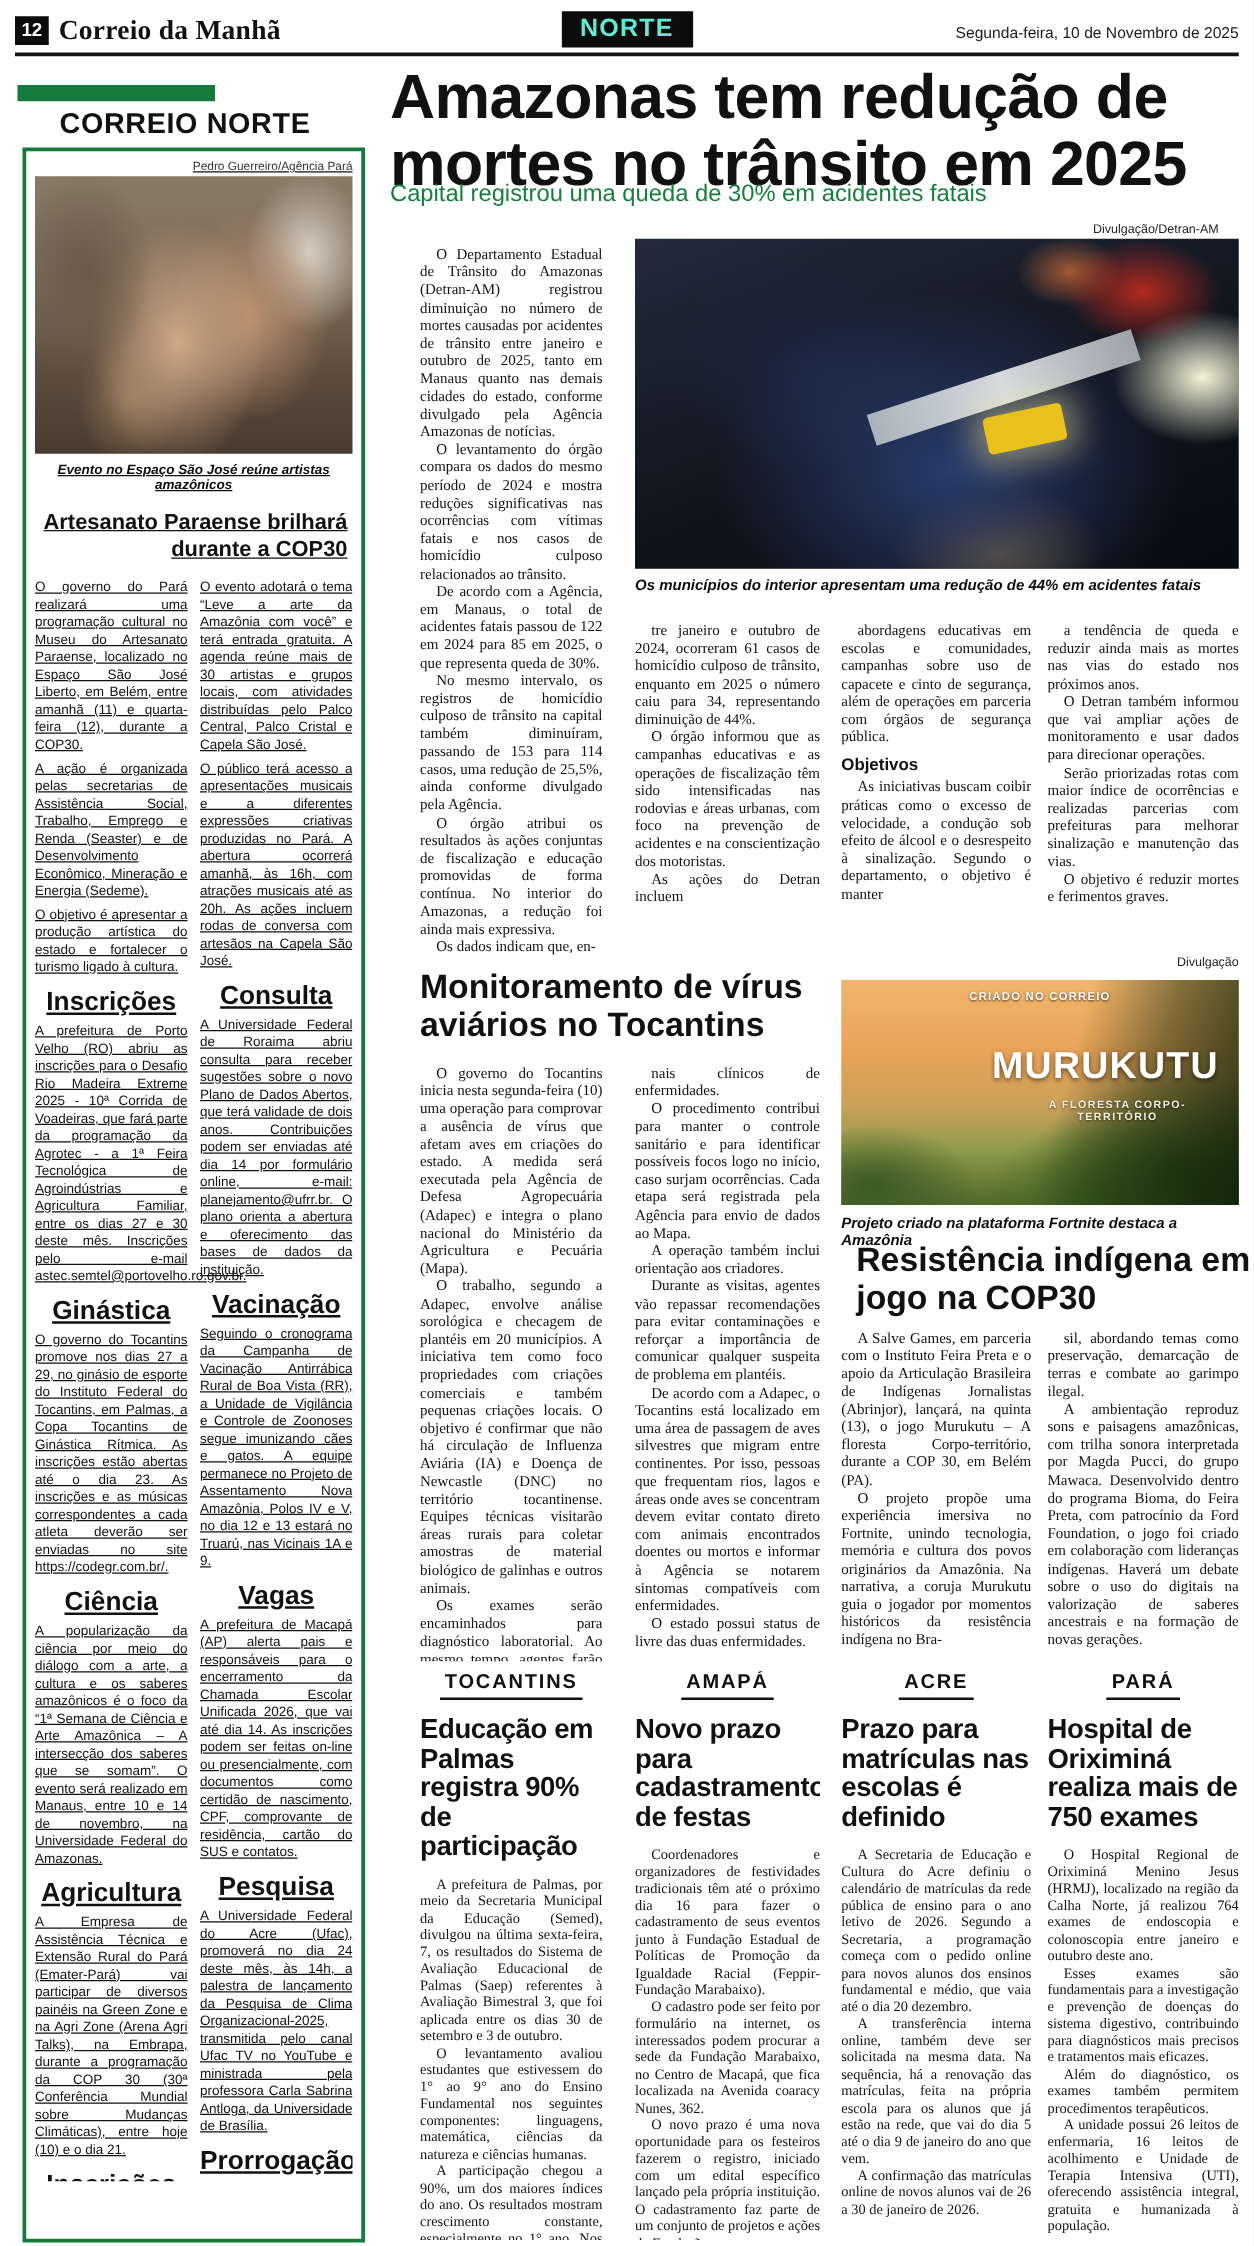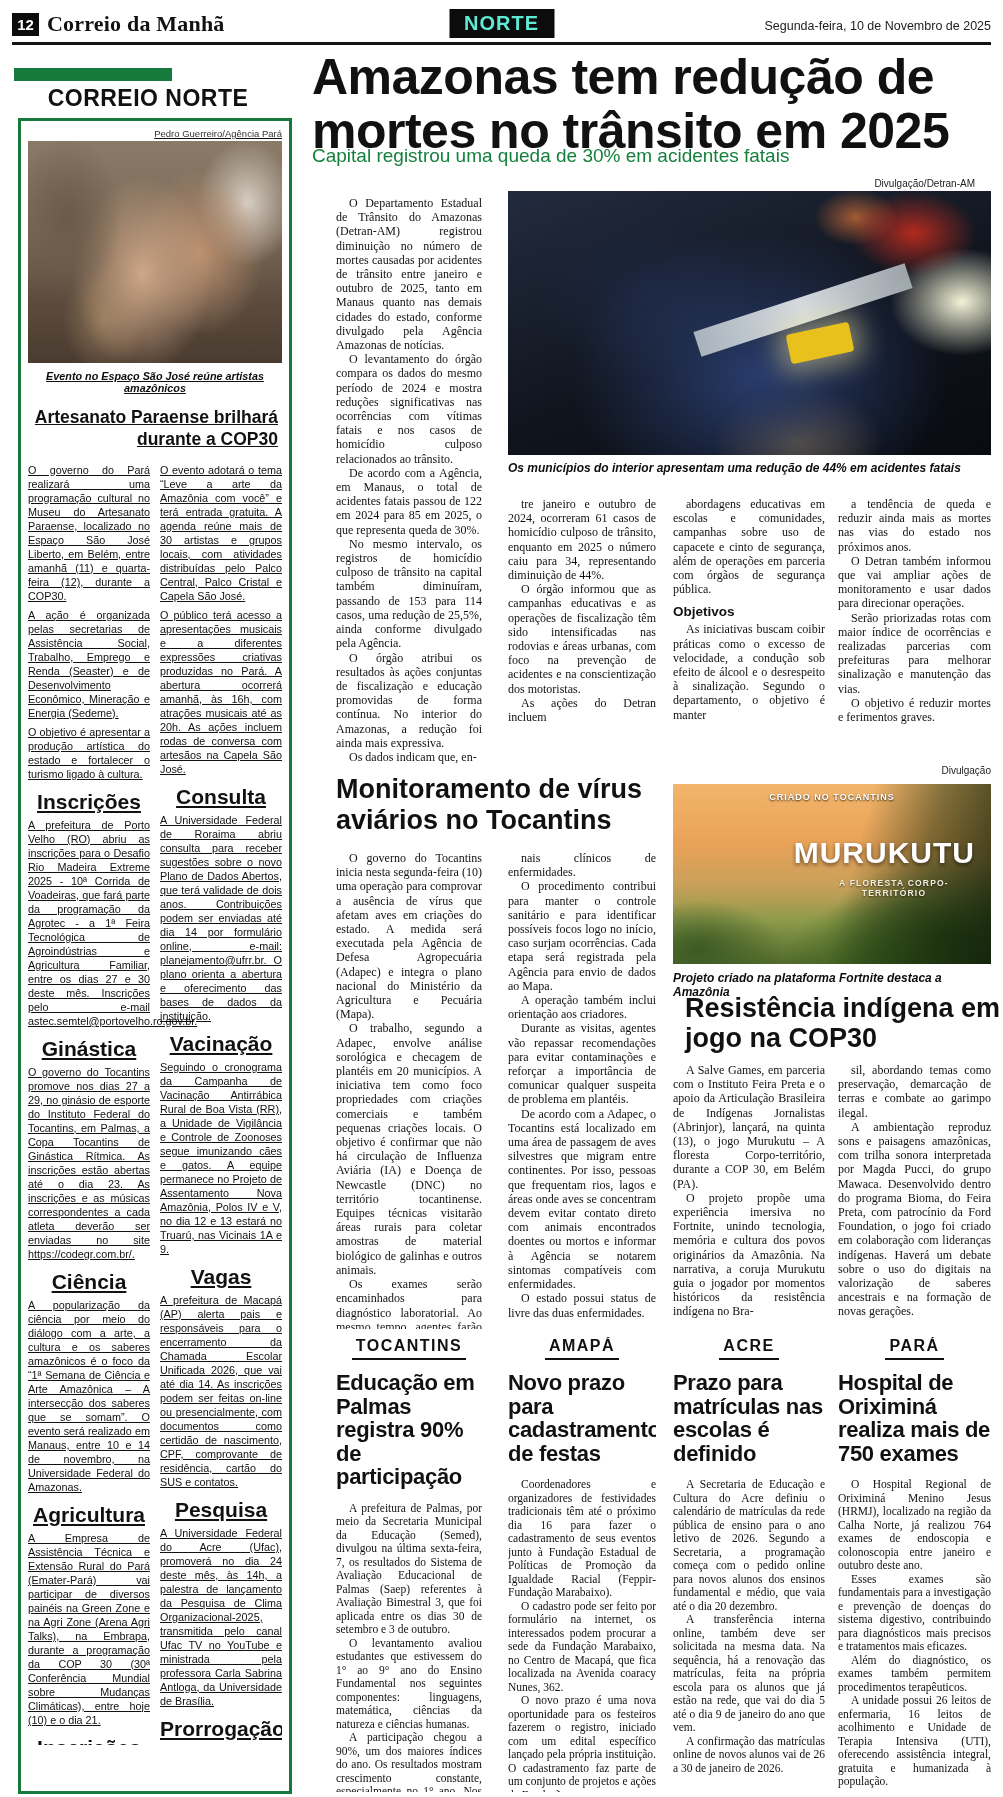--- a/index.html
+++ b/index.html
@@ -203,21 +203,21 @@
       <p>nais clínicos de enfermidades.</p>
       <p>O procedimento contribui para manter o controle sanitário e para identificar possíveis focos logo no início, caso surjam ocorrências. Cada etapa será registrada pela Agência para envio de dados ao Mapa.</p>
       <p>A operação também inclui orientação aos criadores.</p>
       <p>Durante as visitas, agentes vão repassar recomendações para evitar contaminações e reforçar a importância de comunicar qualquer suspeita de problema em plantéis.</p>
       <p>De acordo com a Adapec, o Tocantins está localizado em uma área de passagem de aves silvestres que migram entre continentes. Por isso, pessoas que frequentam rios, lagos e áreas onde aves se concentram devem evitar contato direto com animais encontrados doentes ou mortos e informar à Agência se notarem sintomas compatíveis com enfermidades.</p>
       <p>O estado possui status de livre das duas enfermidades.</p>
     </div>
 
   <div class="abs game-credit">Divulgação</div>
   <div class="abs game-photo">
-    <div class="badge">CRIADO NO TOCANTINS</div>
+    <div class="badge">CRIADO NO CORREIO</div>
     <div class="gtitle">MURUKUTU</div>
     <div class="gsub">A FLORESTA CORPO-TERRITÓRIO</div>
   </div>
   <div class="abs caption game-caption">Projeto criado na plataforma Fortnite destaca a Amazônia</div>
   <div class="abs game-headline">Resistência indígena em jogo na COP30</div>
   <div class="abs col serif-body game-col1">
       <p>A Salve Games, em parceria com o Instituto Feira Preta e o apoio da Articulação Brasileira de Indígenas Jornalistas (Abrinjor), lançará, na quinta (13), o jogo Murukutu – A floresta Corpo-território, durante a COP 30, em Belém (PA).</p>
       <p>O projeto propõe uma experiência imersiva no Fortnite, unindo tecnologia, memória e cultura dos povos originários da Amazônia. Na narrativa, a coruja Murukutu guia o jogador por momentos históricos da resistência indígena no Bra-</p>
     </div>
   <div class="abs col serif-body game-col2">

